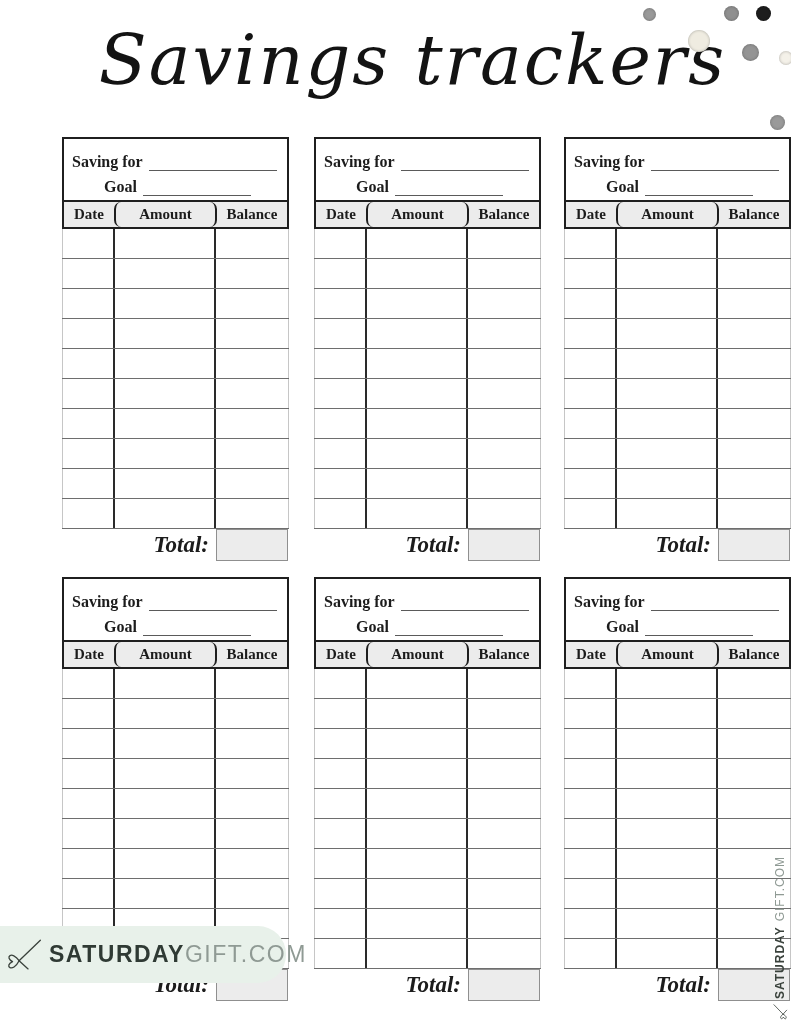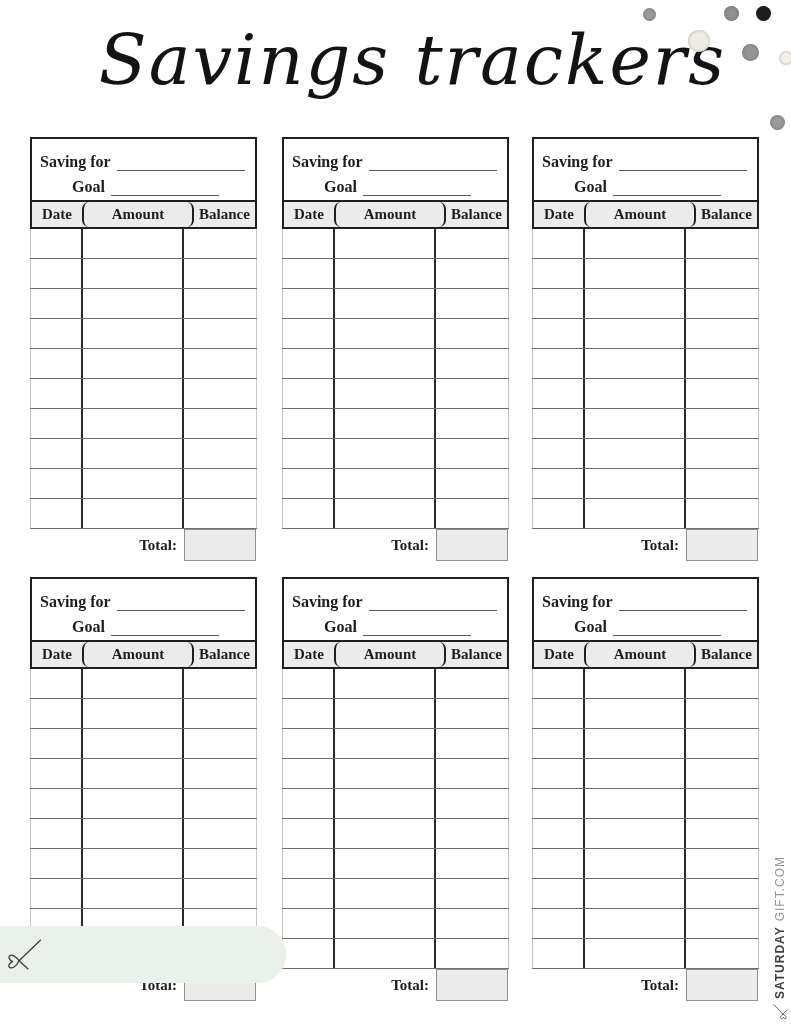--- a/index.html
+++ b/index.html
@@ -10,44 +10,44 @@
   
   .title{
     position:absolute;top:22px;left:17px;width:100%;text-align:center;
     font-family:"DejaVu Serif",serif;font-style:italic;font-weight:400;
     font-size:70px;line-height:1.1;letter-spacing:2px;color:#131313;
   }
   
   .confetti-layer{position:absolute;inset:0;pointer-events:none;}
   .dot{position:absolute;border-radius:50%;box-shadow:inset 0 0 3px rgba(0,0,0,0.30);}
   
-  .card{position:absolute;width:227px;background:#ffffff;}
+  .card{position:absolute;width:227px;background:#ffffff;margin-left:32px;}
   #c1{left:30px;top:137px}  #c2{left:282px;top:137px}  #c3{left:532px;top:137px}
   #c4{left:30px;top:577px}  #c5{left:282px;top:577px}  #c6{left:532px;top:577px}
 
   .info{box-sizing:border-box;height:63px;border:2px solid #1f1f1f;border-bottom:none;padding:7px 10px 0 8px;}
   .info-row{display:flex;align-items:flex-end;height:25px;font-weight:bold;font-size:16px;}
   .fill-line{flex:1;border-bottom:1.5px solid #5a5a5a;margin-left:6px;}
   .info-row.goal .label{margin-left:32px;font-family:Liberation Serif, serif;}
   .info-row.goal .fill-line{margin-right:26px;}
 
   .thead{box-sizing:border-box;display:flex;height:29px;background:#ececec;border:2px solid #1f1f1f;}
   .th{display:flex;align-items:center;justify-content:center;font-weight:bold;font-size:15px;box-sizing:border-box;border-radius:7px;}
   .th-date{width:50px;}
-  .th-amount{width:112px;border-left:2px solid #1f1f1f;border-right:2px solid #1f1f1f;}
+  .th-amount{width:103px;border-left:2px solid #1f1f1f;border-right:2px solid #1f1f1f;}
   .th-balance{flex:1;}
 
   .trow{box-sizing:border-box;display:flex;height:30px;border-bottom:1px solid #6e6e6e;}
   .td{box-sizing:border-box;}
   .td-date{width:51px;border-left:1px solid #c6c6c6;}
   .td-amount{width:103px;border-left:2px solid #2a2a2a;border-right:2px solid #2a2a2a;}
   .td-balance{flex:1;border-right:1px solid #c6c6c6;}
 
   .total-row{display:flex;align-items:stretch;height:32px;}
-  .total-label{width:147px;display:flex;align-items:center;justify-content:flex-end;font-weight:bold;font-size:15px;}
+  .total-label{width:147px;display:flex;align-items:center;justify-content:flex-end;font-weight:bold;font-size:23px;font-style:italic;}
   .total-box{box-sizing:border-box;margin-left:7px;width:72px;background:#ececec;border:1px solid #8f8f8f;}
 
   
   .logo-pill{
     position:absolute;left:-14px;top:926px;width:300px;height:57px;z-index:6;
     background:#e8f1ea;border-radius:10px 28px 28px 10px;
     display:flex;align-items:center;gap:7px;padding-left:20px;box-sizing:border-box;
   }
   .logo-text{font-family:"Liberation Sans","DejaVu Sans",sans-serif;font-size:23px;font-weight:bold;
     letter-spacing:1.5px;color:#2f3a34;white-space:nowrap;}
@@ -524,20 +524,21 @@
     </div>
   </section>
 </div>
 
   <div class="logo-pill">
     <svg class="bow" width="36" height="34" viewBox="0 0 44 40" fill="none">
       <path d="M42 2 L16 27" stroke="#3a423c" stroke-width="1.6" stroke-linecap="round"></path>
       <path d="M16 27 C7 14 -2 23 8 28 C-3 33 8 43 16 27 Z" stroke="#3a423c" stroke-width="1.6" fill="none" stroke-linejoin="round"></path>
       <path d="M16 27 L27 37" stroke="#3a423c" stroke-width="1.6" stroke-linecap="round"></path>
     </svg>
+    <div class="logo-text"><span>SATURDAY</span><span class="logo-secondary">GIFT.COM</span></div>
   </div>
 
   <div class="watermark">
     <svg width="16" height="15" viewBox="0 0 44 40" fill="none">
       <path d="M42 2 L16 27" stroke="#3a423c" stroke-width="2.2" stroke-linecap="round"></path>
       <path d="M16 27 C7 14 -2 23 8 28 C-3 33 8 43 16 27 Z" stroke="#3a423c" stroke-width="2.2" fill="none" stroke-linejoin="round"></path>
       <path d="M16 27 L27 37" stroke="#3a423c" stroke-width="2.2" stroke-linecap="round"></path>
     </svg>
     <span>SATURDAY</span>
       <span class="logo-secondary">GIFT.COM</span>

